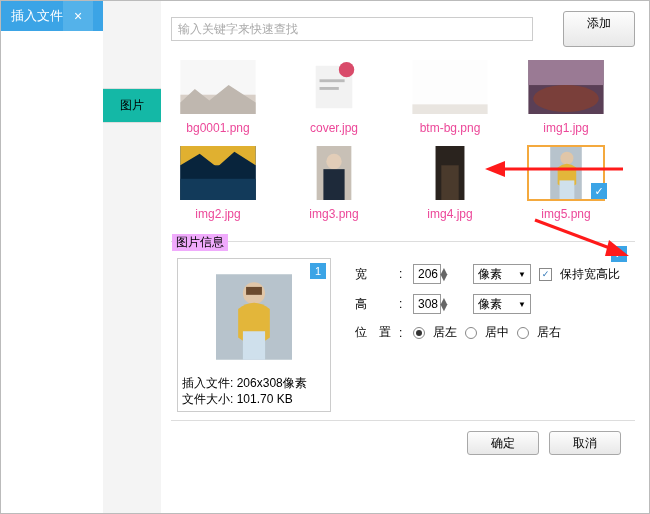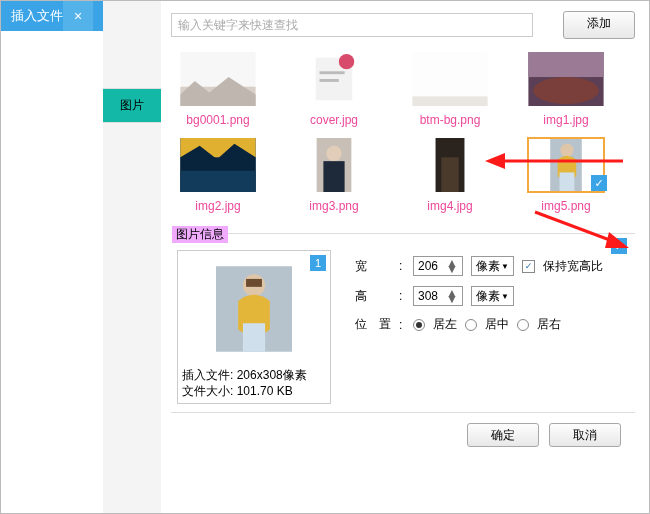--- a/index.html
+++ b/index.html
@@ -7,43 +7,43 @@
   .dialog { width: 650px; height: 514px; border: 1px solid #bbb; background: #fff; display: flex; flex-direction: row; }
   .titlebar { height: 30px; background: #3ba4e6; color: #fff; display: flex; align-items: center; padding: 0 10px; justify-content: space-between; }
   .titlebar .title { font-size: 13px; }
   .titlebar .close { width: 30px; height: 30px; display: flex; align-items: center; justify-content: center; cursor: pointer; font-size: 14px; color: #fff; background: #54b2ea; }
   .body { flex: 1; display: flex; overflow: hidden; }
   .side { width: 58px; background: #f4f4f4; padding-top: 44px; }
   .side-tab { text-align: center; padding: 8px 0; background: #14b8a6; border-top: 1px solid #ddd; border-bottom: 1px solid #ddd; margin-top: 43px; }
   .main { flex: 1; display: flex; flex-direction: column; padding: 10px 14px 0 10px; overflow: hidden; }
   .searchrow { display: flex; gap: 30px; align-items: center; margin-bottom: 8px; }
   .search { flex: 1; height: 24px; border: 1px solid #ccc; padding: 0 6px; color: #aaa; display: flex; align-items: center; }
-  .addbtn { width: 72px; height: 28px; border: 1px solid #a8a8a8; background: linear-gradient(#fdfdfd,#e8e8e8); border-radius: 3px; text-align: center; line-height: 22px; cursor: pointer; }
+  .addbtn { width: 72px; height: 36px; border: 1px solid #a8a8a8; background: linear-gradient(#fdfdfd,#e8e8e8); border-radius: 3px; text-align: center; line-height: 22px; cursor: pointer; }
   .grid { display: flex; flex-wrap: wrap; gap: 0 30px; padding: 4px 0 10px 4px; }
   .item { width: 86px; display: flex; flex-direction: column; align-items: center; margin-bottom: 10px; cursor: pointer; position: relative; }
   .thumb { width: 78px; height: 56px; border: 1px solid transparent; display: flex; align-items: center; justify-content: center; background: #fff; }
   .item.selected .thumb { border: 2px solid #f4a93e; }
   .item .lbl { margin-top: 6px; font-size: 12px; color: #ec4899; }
   .checkmark { position: absolute; right: 2px; bottom: 22px; width: 16px; height: 16px; background: #3ba4e6; color: #fff; display: flex; align-items: center; justify-content: center; font-size: 11px; }
   .arrow-red { position: absolute; pointer-events: none; }
   .infosec { border-top: 1px solid #ddd; padding: 10px 6px 8px 6px; position: relative; }
   .infosec-title { position: absolute; top: -8px; left: 1px; background: #f0abfc; padding: 0 4px; }
   .infosec-body { display: flex; gap: 24px; padding-top: 6px; }
   .preview { border: 1px solid #ccc; padding: 4px; position: relative; }
   .preview-img { width: 144px; height: 108px; display: flex; align-items: center; justify-content: center; background: #fff; }
   .preview .idx { position: absolute; right: 4px; top: 4px; width: 16px; height: 16px; background: #3ba4e6; color: #fff; text-align: center; line-height: 16px; font-size: 11px; }
   .preview .meta { margin-top: 4px; line-height: 16px; }
   .form { flex: 1; padding-top: 6px; }
   .form-row { display: flex; align-items: center; gap: 8px; margin-bottom: 10px; }
   .form-row .lbl { width: 36px; text-align: justify; text-align-last: justify; }
   .form-row .colon { width: 6px; }
-  .numinput { width: 50px; height: 20px; border: 1px solid #999; display: flex; align-items: center; padding: 0 4px; justify-content: space-between; }
+  .numinput { width: 28px; height: 20px; border: 1px solid #999; display: flex; align-items: center; padding: 0 4px; justify-content: space-between; }
   .spin { display: flex; flex-direction: column; font-size: 6px; line-height: 6px; color: #666; }
   .spin span { cursor: pointer; }
-  .unitsel { width: 43px; height: 20px; border: 1px solid #999; display: flex; align-items: center; justify-content: space-between; padding: 0 4px; cursor: pointer; }
+  .unitsel { width: 58px; height: 20px; border: 1px solid #999; display: flex; align-items: center; justify-content: space-between; padding: 0 4px; cursor: pointer; margin-left: 24px; }
   .unitsel .caret { font-size: 8px; }
   .chk { width: 13px; height: 13px; border: 1px solid #888; display: inline-flex; align-items: center; justify-content: center; font-size: 9px; background: #fff; color: #2d74b5; }
   .radio { width: 12px; height: 12px; border: 1px solid #888; border-radius: 50%; display: inline-flex; align-items: center; justify-content: center; }
   .radio.on::after { content:""; width:6px; height:6px; background:#333; border-radius:50%; }
   .collapse-chk { position: absolute; right: 8px; top: 4px; width: 16px; height: 16px; background:#3ba4e6; color:#fff; display:flex; align-items:center; justify-content:center; font-size:11px; cursor:pointer; }
   .footer { height: 44px; border-top: 1px solid #ddd; display: flex; justify-content: flex-end; align-items: center; gap: 10px; padding: 0 14px; }
   .footer .btn { width: 72px; height: 24px; border: 1px solid #a8a8a8; background: linear-gradient(#fdfdfd,#e8e8e8); border-radius: 3px; text-align: center; line-height: 22px; cursor: pointer; }
   
   .art { width: 100%; height: 100%; }
 </style>

